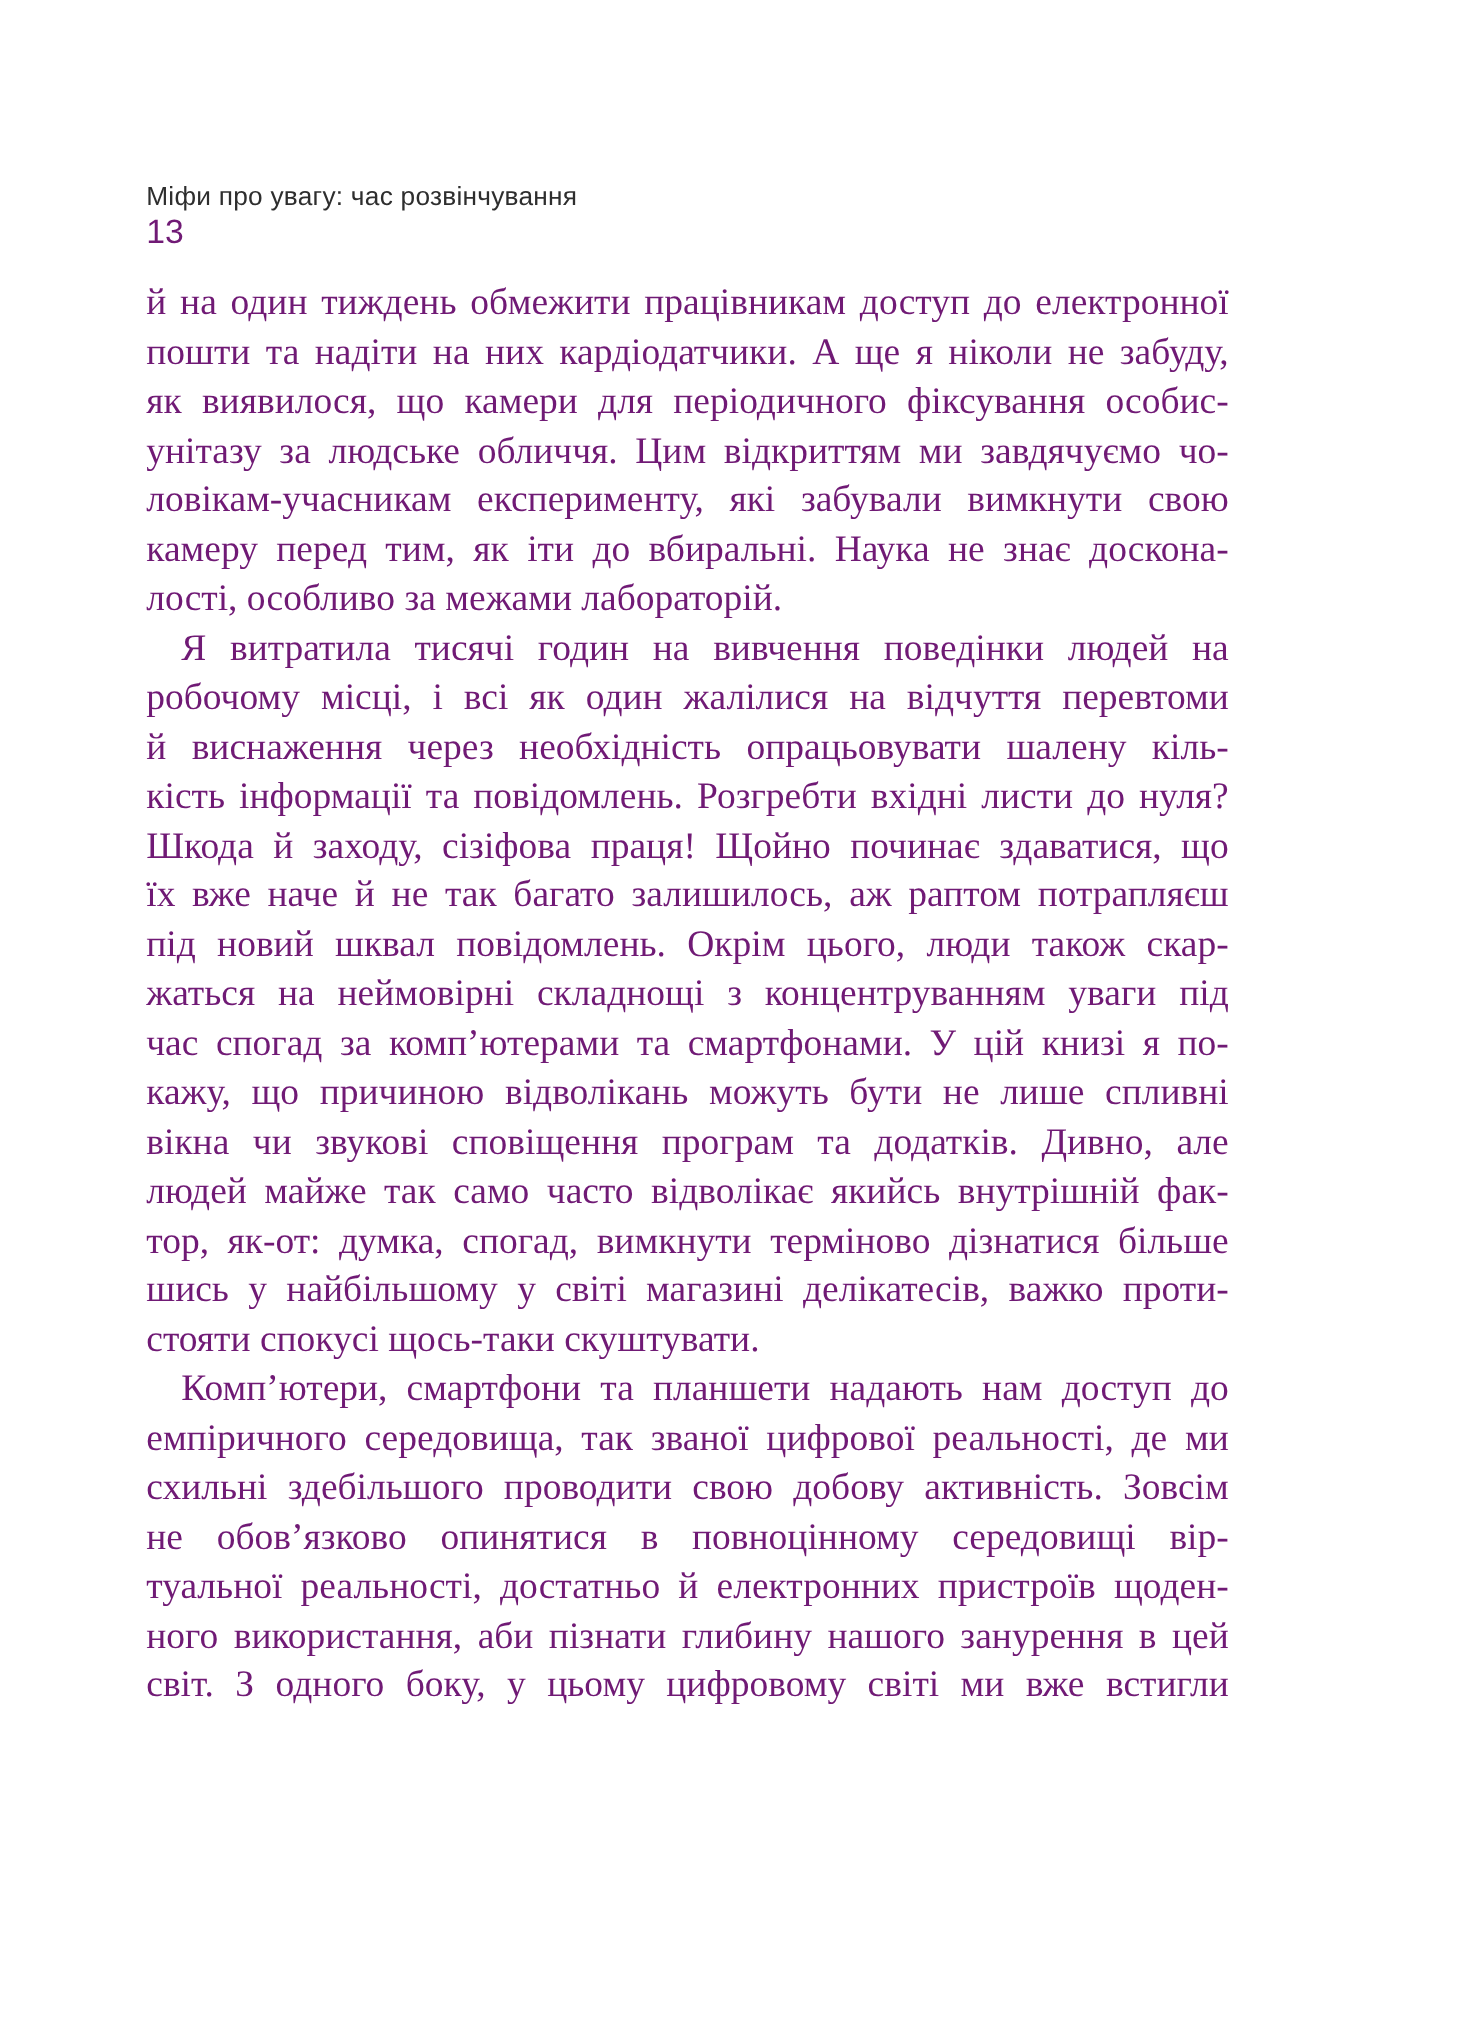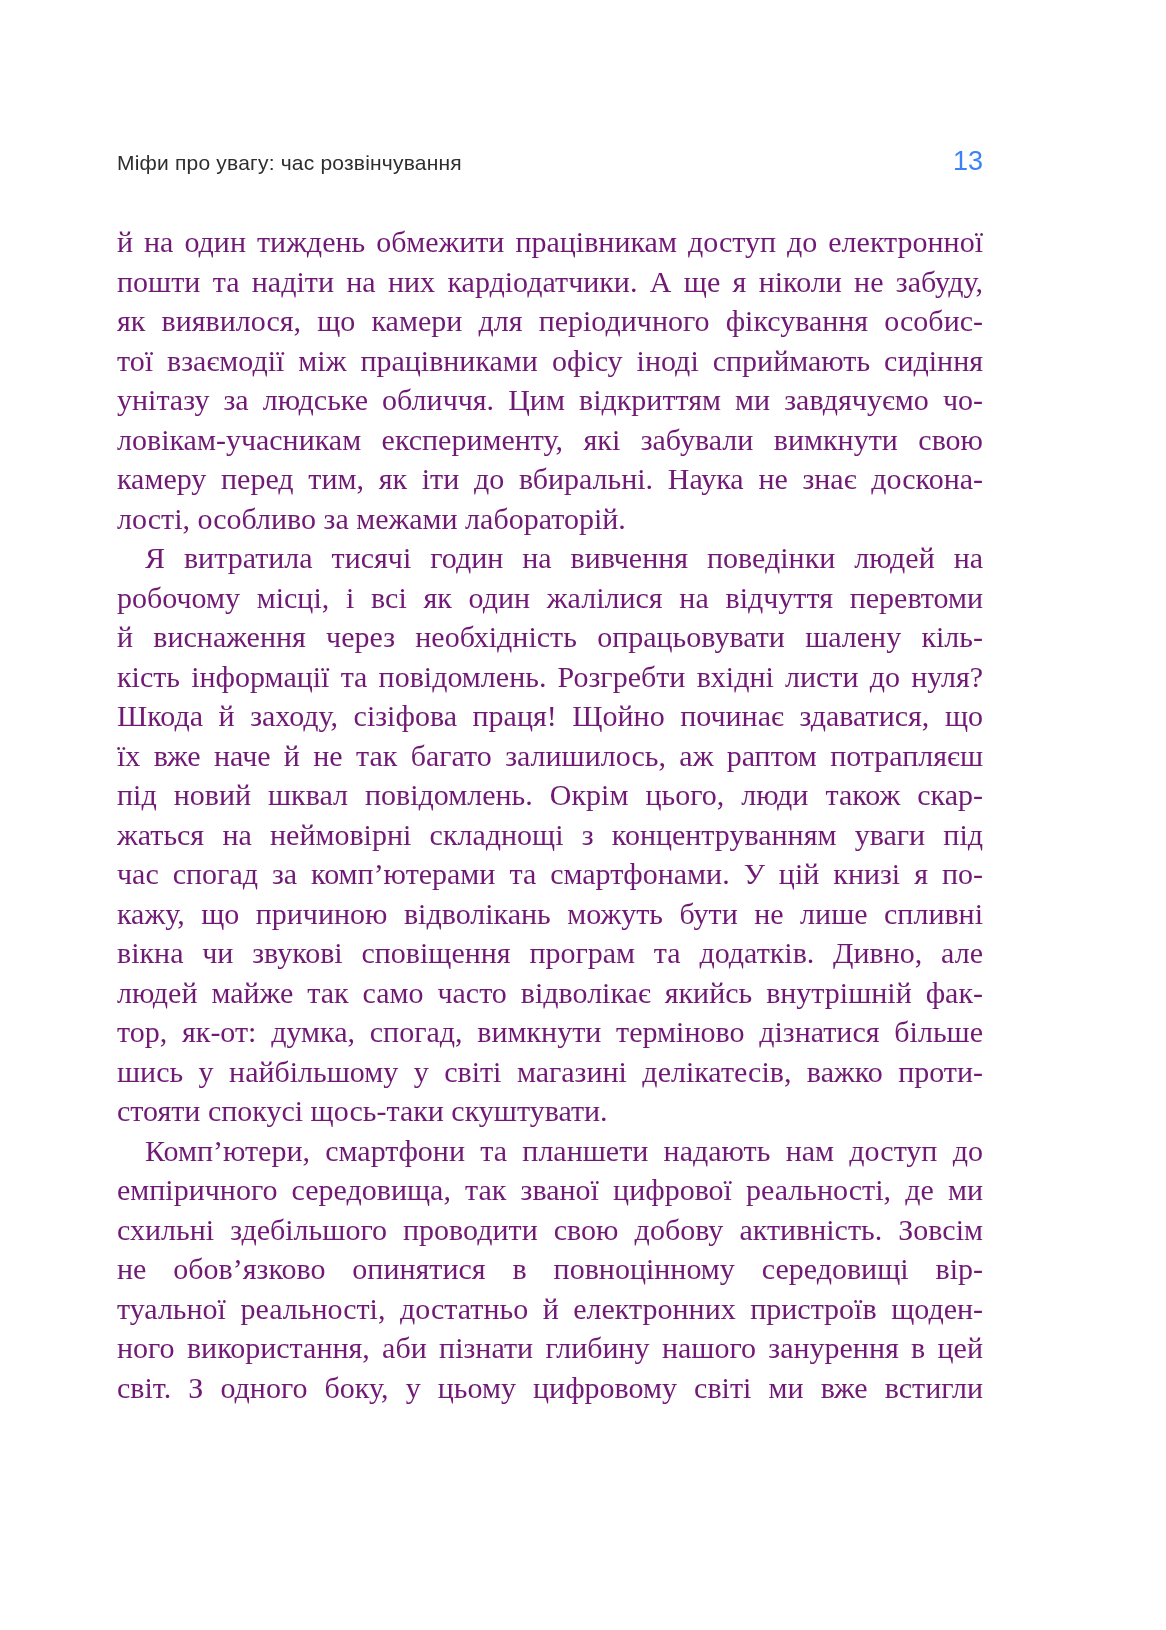--- a/index.html
+++ b/index.html
@@ -19,29 +19,30 @@
   .running-header {
     position: absolute;
     left: 117px;
     top: 146px;
     width: 866px;
     display: flex;
     justify-content: space-between;
     align-items: baseline;
     font-family: "Liberation Sans", sans-serif;
     color: #2e2e2e;
+    flex-direction: column;
   }
   .running-header .title {
     font-size: 21px;
     letter-spacing: 0.2px;
     font-weight: 400;
   }
   .running-header .pagenum {
     font-size: 27px;
-    color: #3b82f6;
+    color: #701a75;
     font-weight: 400;
   }
   .body-text {
     position: absolute;
     left: 117px;
     top: 222px;
     width: 866px;
   }
   .body-text .line {
     font-size: 30px;
@@ -65,21 +66,20 @@
   <div class="running-header">
     <span class="title">Міфи про увагу: час розвінчування</span>
     <span class="pagenum">13</span>
   </div>
 
   <div class="body-text" id="body-text">
       <div>
         <div class="line">й на один тиждень обмежити працівникам доступ до електронної</div>
         <div class="line">пошти та надіти на них кардіодатчики. А ще я ніколи не забуду,</div>
         <div class="line">як виявилося, що камери для періодичного фіксування особис-</div>
-        <div class="line">тої взаємодії між працівниками офісу іноді сприймають сидіння</div>
         <div class="line">унітазу за людське обличчя. Цим відкриттям ми завдячуємо чо-</div>
         <div class="line">ловікам-учасникам експерименту, які забували вимкнути свою</div>
         <div class="line">камеру перед тим, як іти до вбиральні. Наука не знає доскона-</div>
         <div class="line short">лості, особливо за межами лабораторій.</div>
       </div>
       <div>
         <div class="line indent">Я витратила тисячі годин на вивчення поведінки людей на</div>
         <div class="line">робочому місці, і всі як один жалілися на відчуття перевтоми</div>
         <div class="line">й виснаження через необхідність опрацьовувати шалену кіль-</div>
         <div class="line">кість інформації та повідомлень. Розгребти вхідні листи до нуля?</div>

